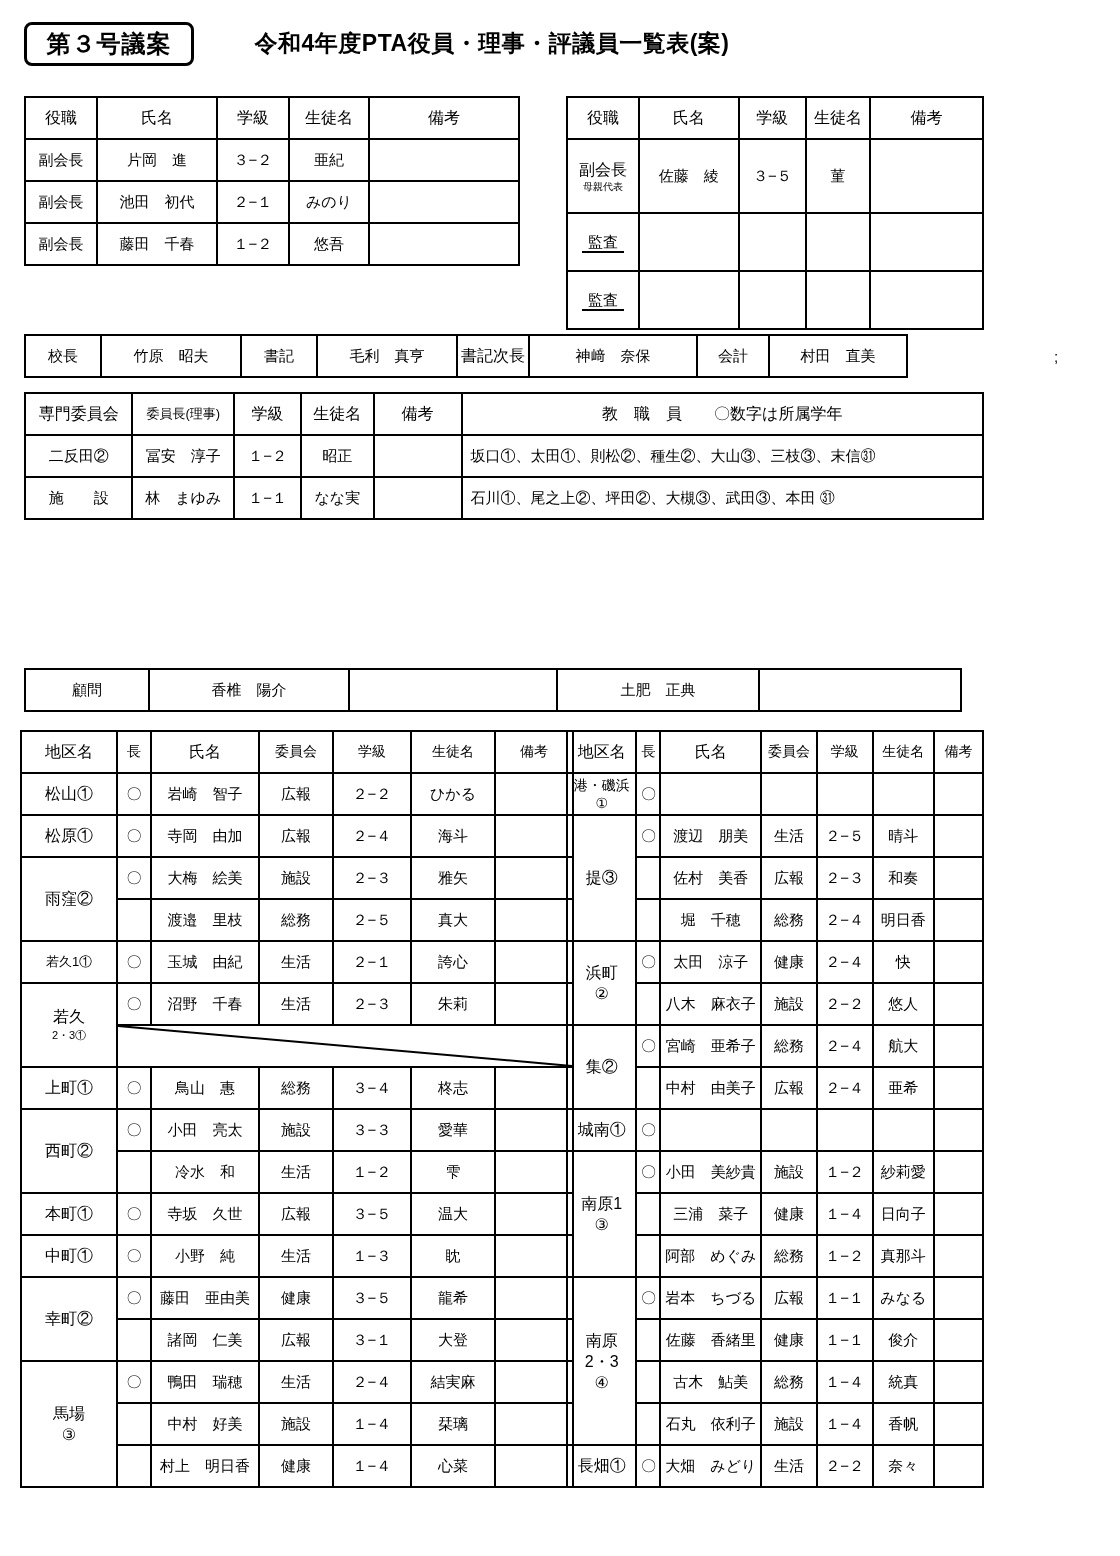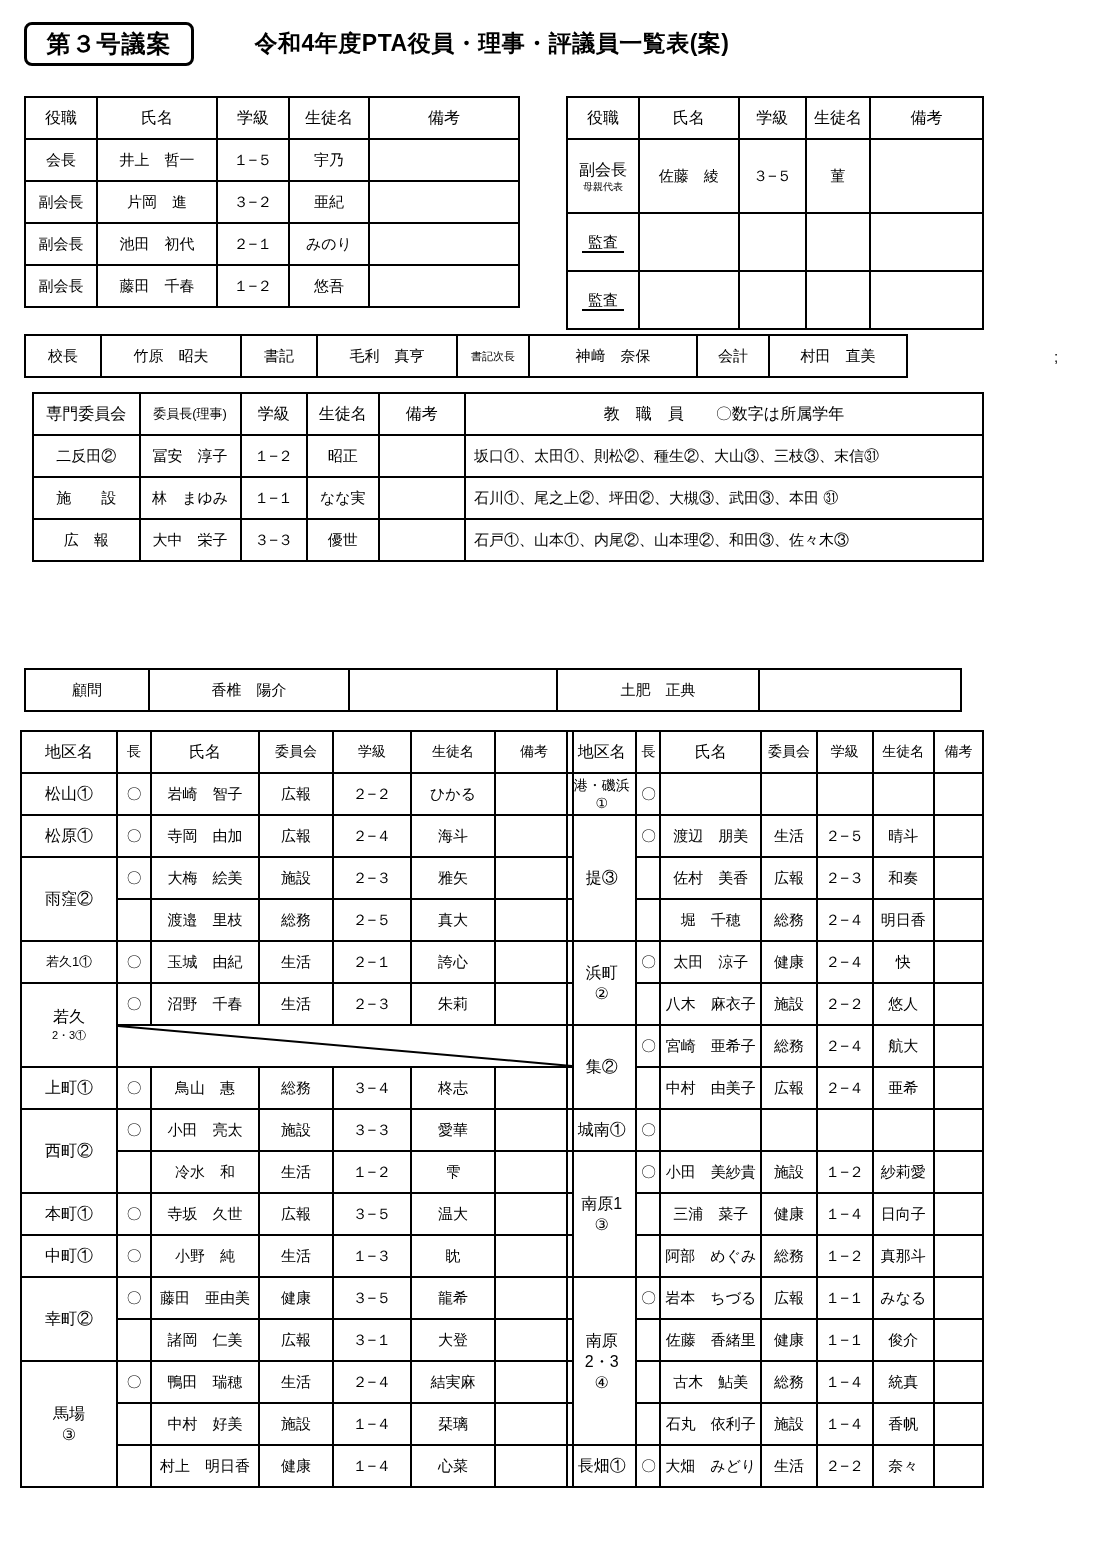--- a/index.html
+++ b/index.html
@@ -108,27 +108,20 @@
         </colgroup>
       <tbody>
           <tr>
         <th>役職</th>
         <th>氏名</th>
         <th>学級</th>
         <th>生徒名</th>
         <th>備考</th>
       </tr>
       <tr>
-        <td class="cell-strong">会長</td>
-        <td>井上　哲一</td>
-        <td>１−５</td>
-        <td>宇乃</td>
-        <td></td>
-      </tr>
-      <tr>
         <td class="cell-strong">副会長</td>
         <td>片岡　進</td>
         <td>３−２</td>
         <td>亜紀</td>
         <td></td>
       </tr>
       <tr>
         <td class="cell-strong">副会長</td>
         <td>池田　初代</td>
         <td>２−１</td>
@@ -206,31 +199,31 @@
           <col style="width:168px">
         <col style="width:72px">
           <col style="width:138px">
       </colgroup>
       <tbody>
           <tr>
         <td class="cell-strong">校長</td>
         <td class="cell-strong">竹原　昭夫</td>
         <td class="cell-strong">書記</td>
         <td class="cell-strong">毛利　真亨</td>
-        <td style="font-size:11px">書記次長</td>
+        <td style="font-size:16px">書記次長</td>
         <td class="cell-strong">神﨑　奈保</td>
         <td class="cell-strong">会計</td>
         <td class="cell-strong">村田　直美</td>
       </tr>
     </tbody>
       </table>
   </div>
   <div class="semicolon" style="left:1054px; top:348px;">;</div>
 
-  <div class="sec" style="left:32px; top:392px;">
+  <div class="sec" style="left:24px; top:392px;">
     <table class="grid">
       <colgroup>
         <col style="width:118px">
           <col style="width:112px">
           <col style="width:78px">
         <col style="width:82px">
           <col style="width:112px">
           <col style="width:570px">
       </colgroup>
       <tbody>
@@ -250,28 +243,20 @@
         <td></td>
         <td class="teacher-cell">坂口①、太田①、則松②、種生②、大山③、三枝③、末信㉛</td>
       </tr>
       <tr>
         <td class="cell-strong">施　　設</td>
         <td>林　まゆみ</td>
         <td>１−１</td>
         <td>なな実</td>
         <td></td>
         <td class="teacher-cell">石川①、尾之上②、坪田②、大槻③、武田③、本田 ㉛</td>
-      </tr>
-      <tr>
-        <td class="cell-strong">広　報</td>
-        <td>大中　栄子</td>
-        <td>３−３</td>
-        <td>優世</td>
-        <td></td>
-        <td class="teacher-cell">石戸①、山本①、内尾②、山本理②、和田③、佐々木③</td>
       </tr>
     </tbody>
       </table>
   </div>
 
   <div class="sec" style="left:24px; top:668px;">
     <table class="grid advisor">
       <colgroup>
           <col style="width:124px">
           <col style="width:200px">

